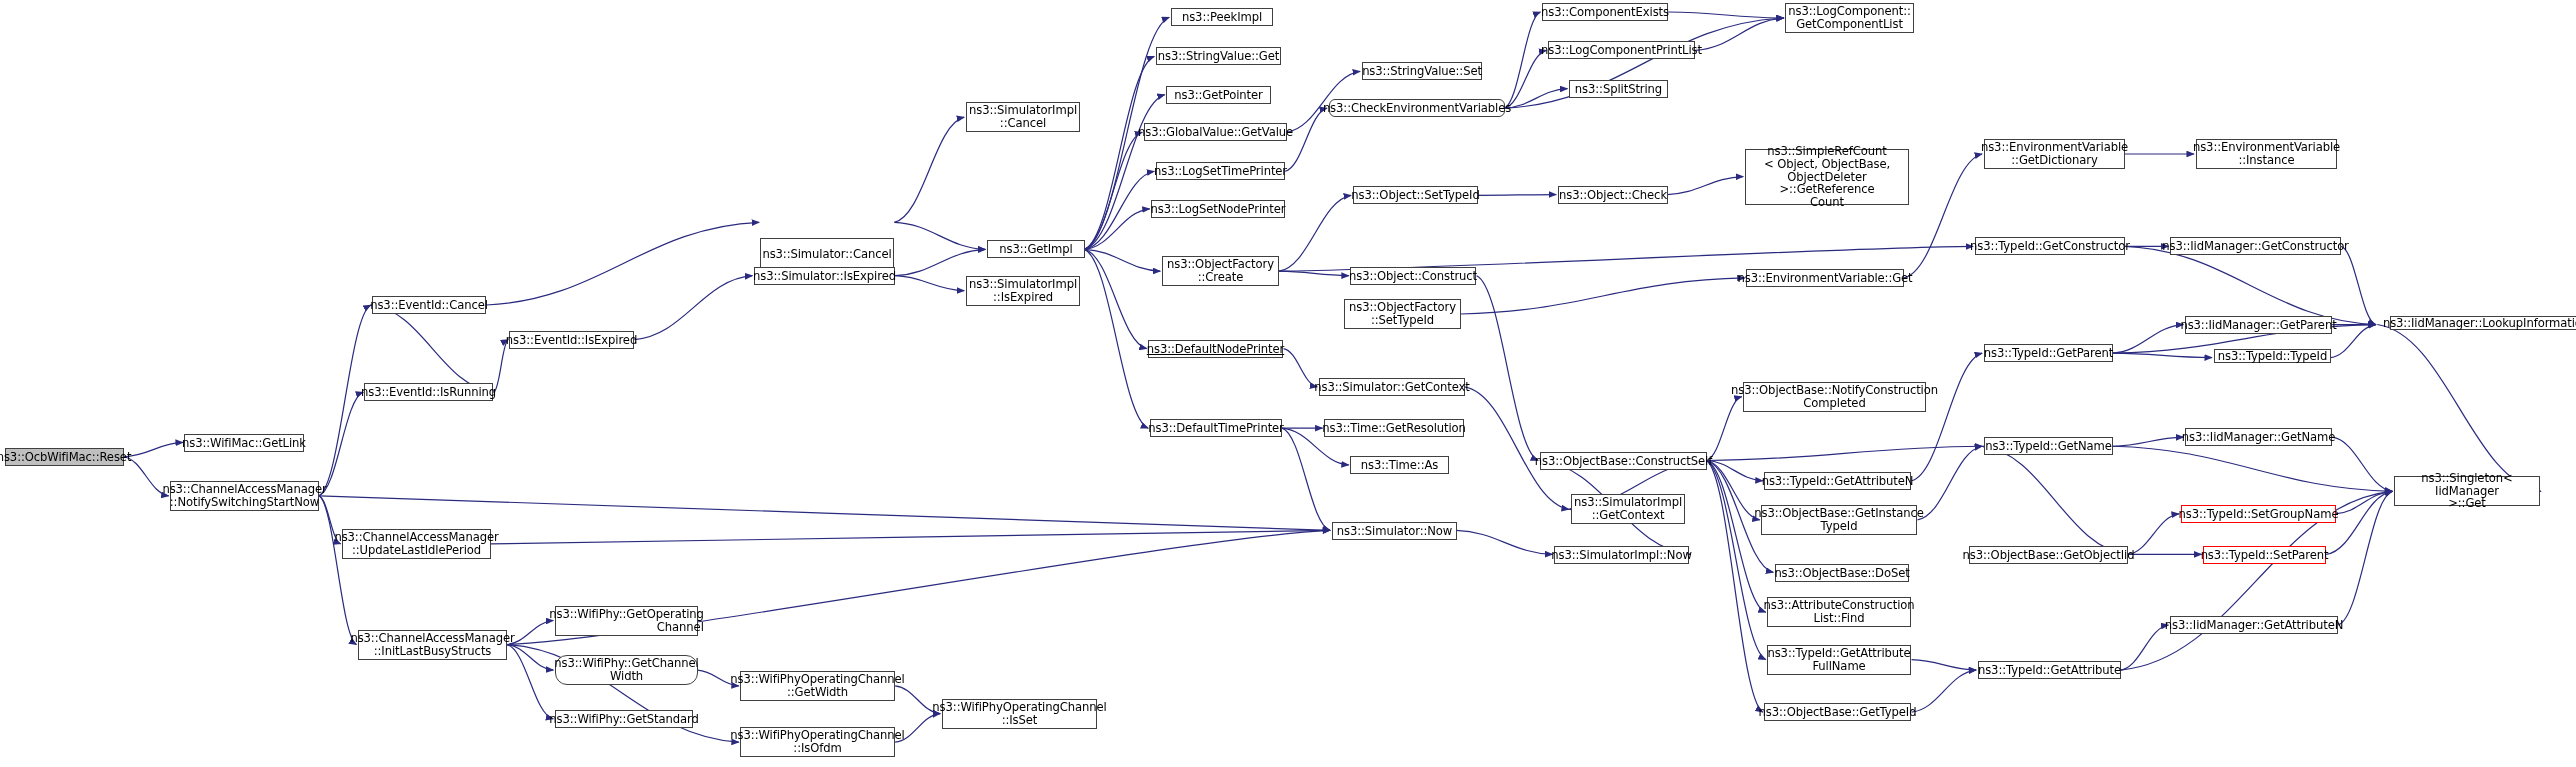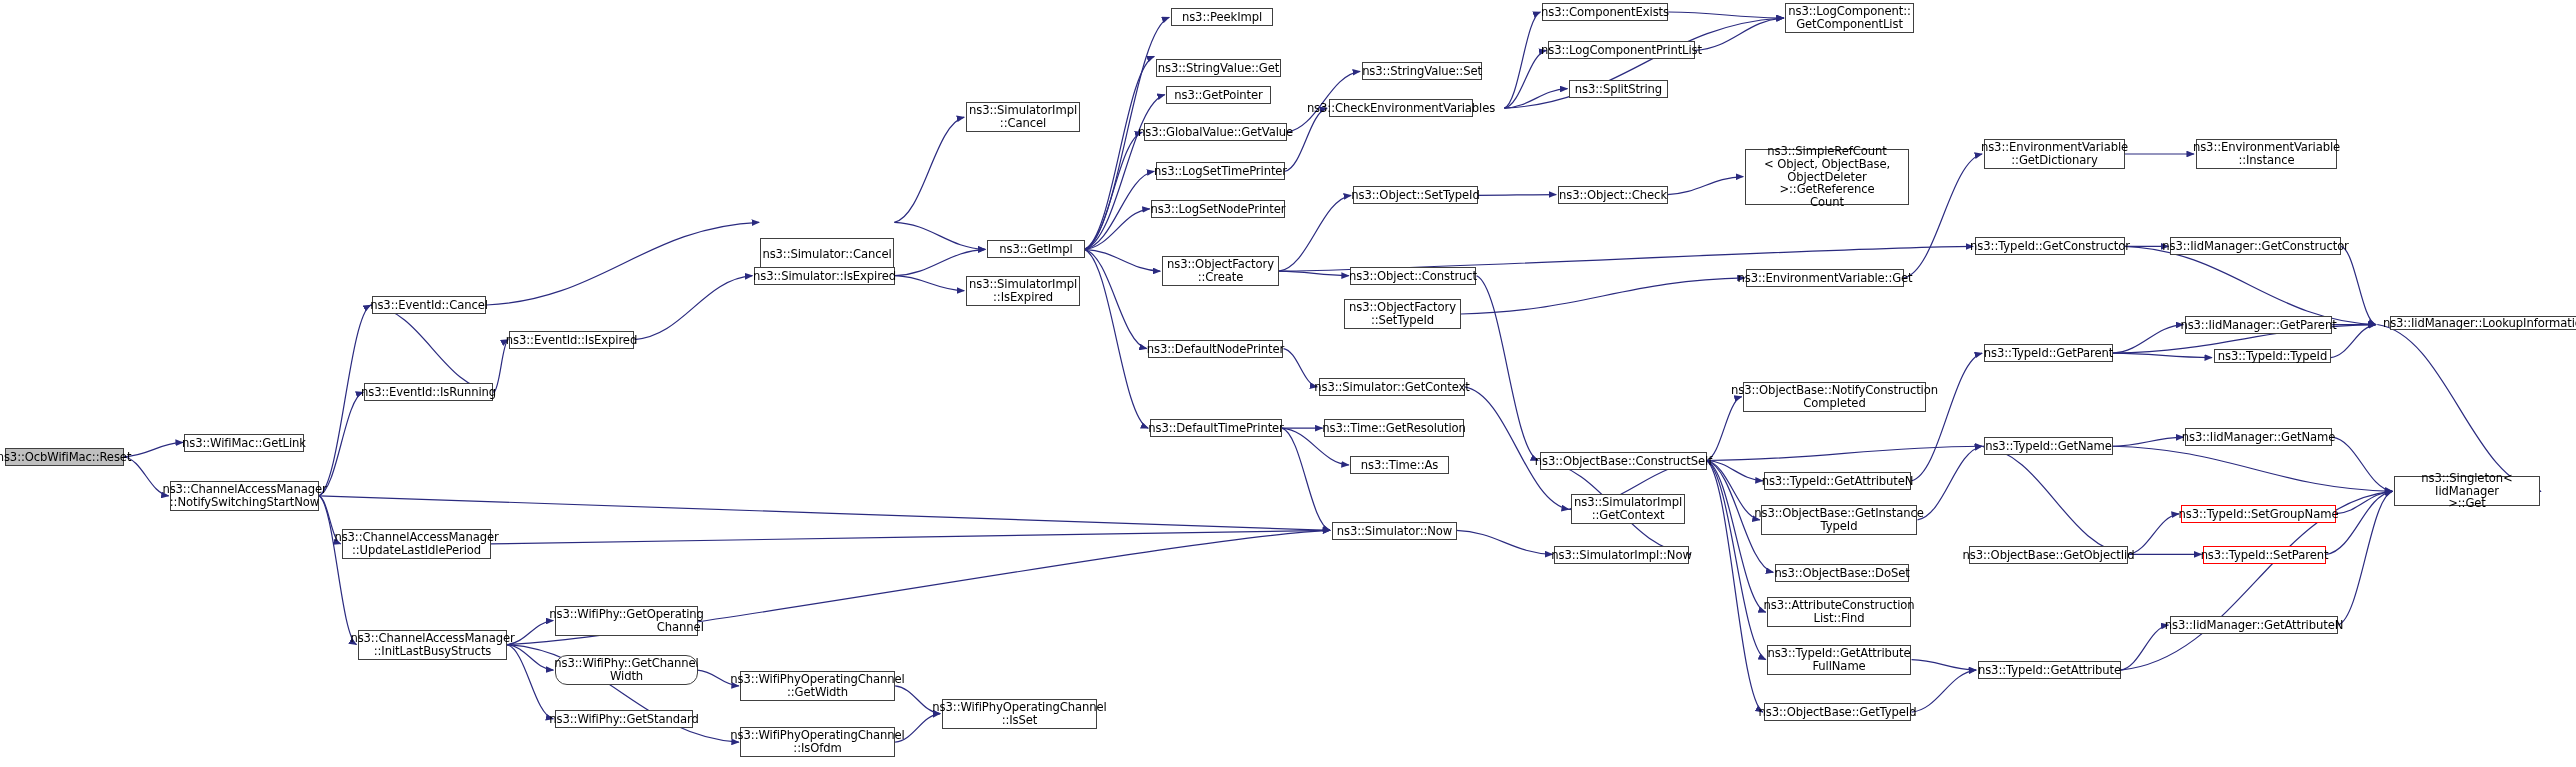--- a/index.html
+++ b/index.html
@@ -176,31 +176,31 @@
       <div class="node" style="left: 942px; top: 699px; width: 155px; height: 30px;"><span>ns3::WifiPhyOperatingChannel
 ::IsSet</span></div>
       <div class="node" style="left: 760px; top: 213px; width: 134px; height: 32px; margin-top: 25px;"><span>ns3::Simulator::Cancel</span></div>
       <div class="node" style="left: 754px; top: 267px; width: 141px; height: 18px;"><span>ns3::Simulator::IsExpired</span></div>
       <div class="node" style="left: 966px; top: 102px; width: 114px; height: 30px;"><span>ns3::SimulatorImpl
 ::Cancel</span></div>
       <div class="node" style="left: 966px; top: 276px; width: 114px; height: 30px;"><span>ns3::SimulatorImpl
 ::IsExpired</span></div>
       <div class="node" style="left: 987px; top: 240px; width: 98px; height: 18px;"><span>ns3::GetImpl</span></div>
       <div class="node" style="left: 1171px; top: 8.3px; width: 102px; height: 18px;"><span>ns3::PeekImpl</span></div>
-      <div class="node" style="left: 1156px; top: 47px; width: 125px; height: 18px; margin-top: 12px;"><span>ns3::StringValue::Get</span></div>
+      <div class="node" style="left: 1156px; top: 47px; width: 125px; height: 18px;"><span>ns3::StringValue::Get</span></div>
       <div class="node" style="left: 1166px; top: 86px; width: 105px; height: 18px;"><span>ns3::GetPointer</span></div>
       <div class="node" style="left: 1144px; top: 123px; width: 143px; height: 18px;"><span>ns3::GlobalValue::GetValue</span></div>
       <div class="node" style="left: 1156px; top: 162px; width: 129px; height: 18px;"><span>ns3::LogSetTimePrinter</span></div>
       <div class="node" style="left: 1151px; top: 200px; width: 134px; height: 18px;"><span>ns3::LogSetNodePrinter</span></div>
       <div class="node" style="left: 1162px; top: 256px; width: 117px; height: 30px;"><span>ns3::ObjectFactory
 ::Create</span></div>
-      <div class="node" style="left: 1148px; top: 340px; width: 135px; height: 18px;"><span>ns3::DefaultNodePrinter</span></div>
+      <div class="node" style="left: 1148px; top: 340px; width: 135px; height: 18px; text-decoration: underline;"><span>ns3::DefaultNodePrinter</span></div>
       <div class="node" style="left: 1150px; top: 419px; width: 132px; height: 18px;"><span>ns3::DefaultTimePrinter</span></div>
       <div class="node" style="left: 1362px; top: 62px; width: 120px; height: 18px;"><span>ns3::StringValue::Set</span></div>
-      <div class="node" style="left: 1329px; top: 99px; width: 144px; height: 18px;"><span>ns3::CheckEnvironmentVariables</span></div>
+      <div class="node" style="left: 1329px; top: 99px; width: 176px; height: 18px; border-radius: 6px;"><span>ns3::CheckEnvironmentVariables</span></div>
       <div class="node" style="left: 1353px; top: 186px; width: 125px; height: 18px;"><span>ns3::Object::SetTypeId</span></div>
       <div class="node" style="left: 1350px; top: 267px; width: 126px; height: 18px;"><span>ns3::Object::Construct</span></div>
       <div class="node" style="left: 1344px; top: 299px; width: 117px; height: 30px;"><span>ns3::ObjectFactory
 ::SetTypeId</span></div>
       <div class="node" style="left: 1319px; top: 378px; width: 146px; height: 18px;"><span>ns3::Simulator::GetContext</span></div>
       <div class="node" style="left: 1324px; top: 419px; width: 140px; height: 18px;"><span>ns3::Time::GetResolution</span></div>
       <div class="node" style="left: 1350px; top: 456px; width: 99px; height: 18px;"><span>ns3::Time::As</span></div>
       <div class="node" style="left: 1332px; top: 522px; width: 125px; height: 18px;"><span>ns3::Simulator::Now</span></div>
       <div class="node" style="left: 1542px; top: 3px; width: 126px; height: 18px;"><span>ns3::ComponentExists</span></div>
       <div class="node" style="left: 1548px; top: 41px; width: 147px; height: 18px;"><span>ns3::LogComponentPrintList</span></div>

